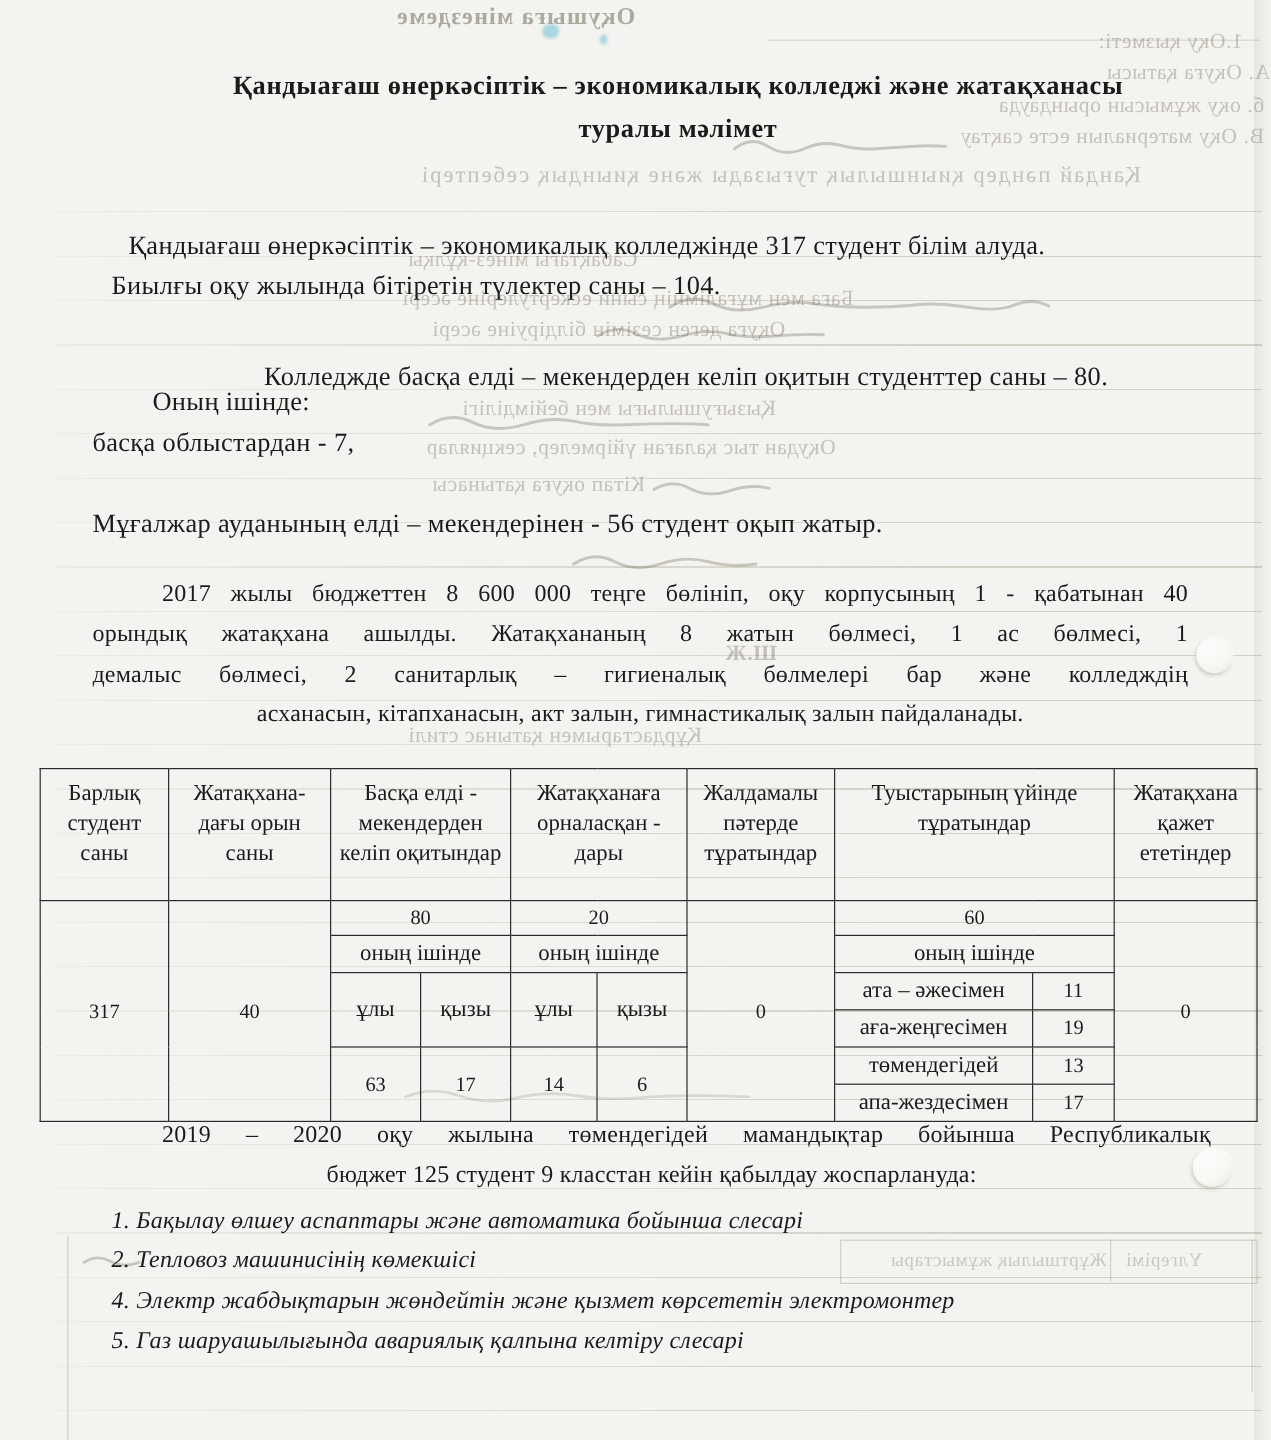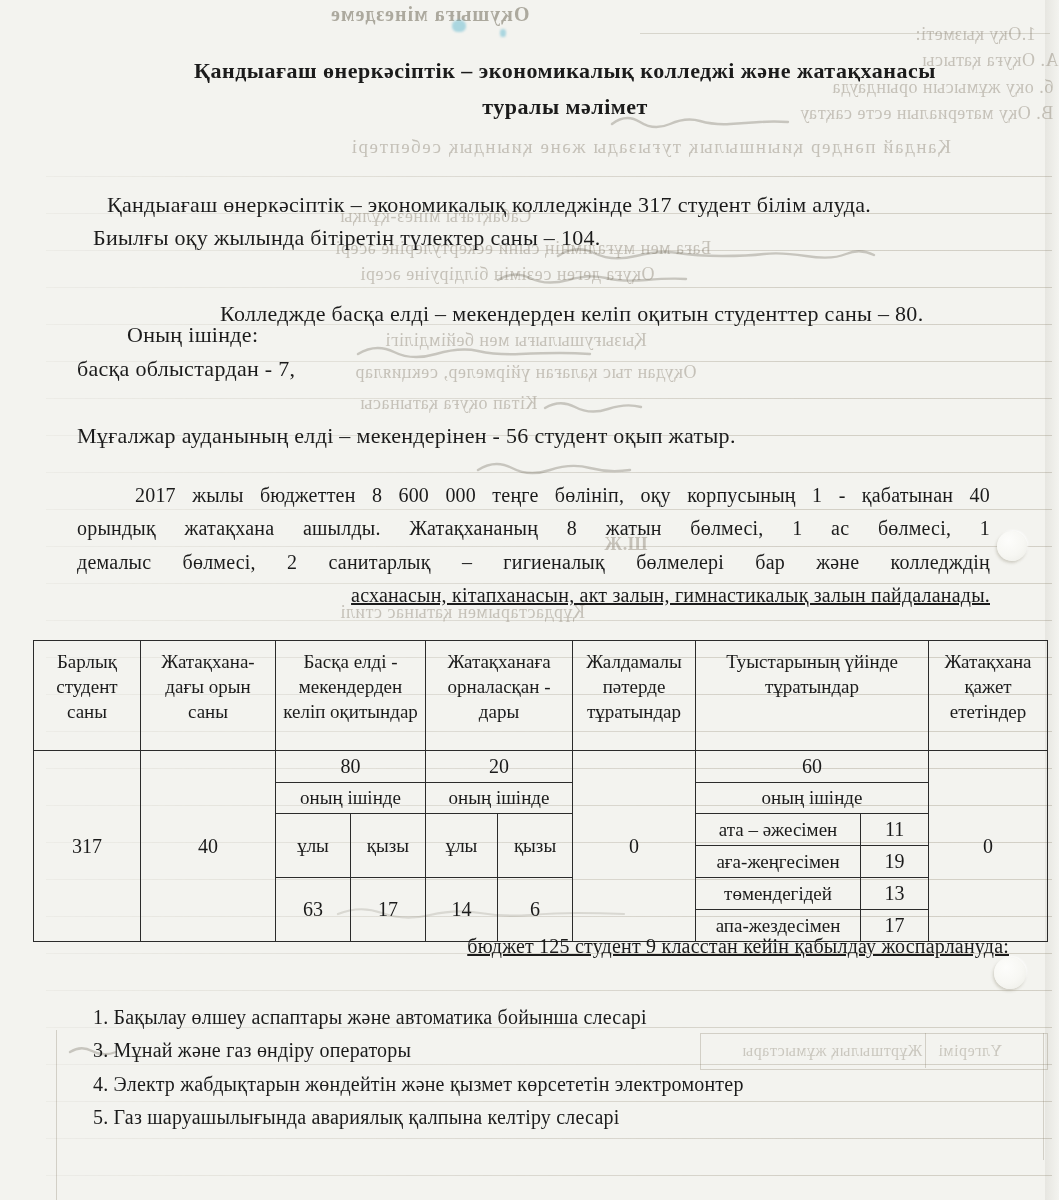--- a/index.html
+++ b/index.html
@@ -45,35 +45,35 @@
     background:linear-gradient(90deg, rgba(120,115,100,0.10), rgba(255,255,255,0));
   }
   
   .t{position:absolute;font-size:22px;letter-spacing:0.3px;}
   .doctitle{
     position:absolute;left:90px;width:950px;text-align:center;
     font-weight:bold;font-size:22px;letter-spacing:0.5px;
   }
   .block{position:absolute;font-size:20px;letter-spacing:0.2px;line-height:33.4px;}
   .jline{text-align:justify;text-align-last:justify;height:33.4px;overflow:hidden;}
-  .jlast{text-align:right;text-decoration:underline;}
+  .jlast{text-align:center;}
   .ind{text-indent:58px;}
   
   table.stats{
     position:absolute;left:33px;top:640px;
     border-collapse:collapse;table-layout:fixed;width:1014px;
     font-size:19px;color:#1b1b1b;background:transparent;
   }
   table.stats td, table.stats th{
     border:1.6px solid #2b2b2b;padding:4px 3px;overflow:hidden;
     font-weight:normal;text-align:center;vertical-align:middle;
   }
   tr.hrow th{height:97px;vertical-align:top;padding-top:8px;line-height:1.32;}
   tr.vrow{height:26px;}
-  td.num{font-weight:bold;font-size:20px;}
+  td.num{font-weight:bold;font-size:17px;}
   td.top{vertical-align:top;padding-top:2px;}
   td.gh{vertical-align:top;padding-top:4px;}
   td.rel{font-size:19px;}
 </style>
 </head>
 <body>
 
 <div class="page">
 
   <div class="ruled"></div>
@@ -200,23 +200,24 @@
       <td class="num">13</td>
     </tr>
     <tr class="vrow">
       <td class="rel">апа-жездесімен</td>
       <td class="num">17</td>
     </tr>
   </tbody>
     </table>
 
   <div class="block" style="left:77px;top:930px;width:932px;">
+    <div class="jline ind">2019 – 2020 оқу жылына төмендегідей  мамандықтар бойынша Республикалық</div>
     <div class="jlast">бюджет 125 студент 9 класстан кейін қабылдау жоспарлануда:</div>
   </div>
 
-  <div class="block" style="left:93px;top:1001px;width:940px;">
+  <div class="block" style="left:93px;top:1001px;width:940px;font-style:italic;">
     <div>1. Бақылау өлшеу аспаптары және автоматика бойынша слесарі</div>
-    <div>3. Мұнай және газ өндіру операторы</div>
+    <div>2. Тепловоз машинисінің көмекшісі</div>
     <div>4. Электр жабдықтарын жөндейтін және қызмет көрсететін электромонтер</div>
     <div>5. Газ шаруашылығында авариялық қалпына келтіру слесарі</div>
   </div>
 
 </div>
 
 </body></html>

